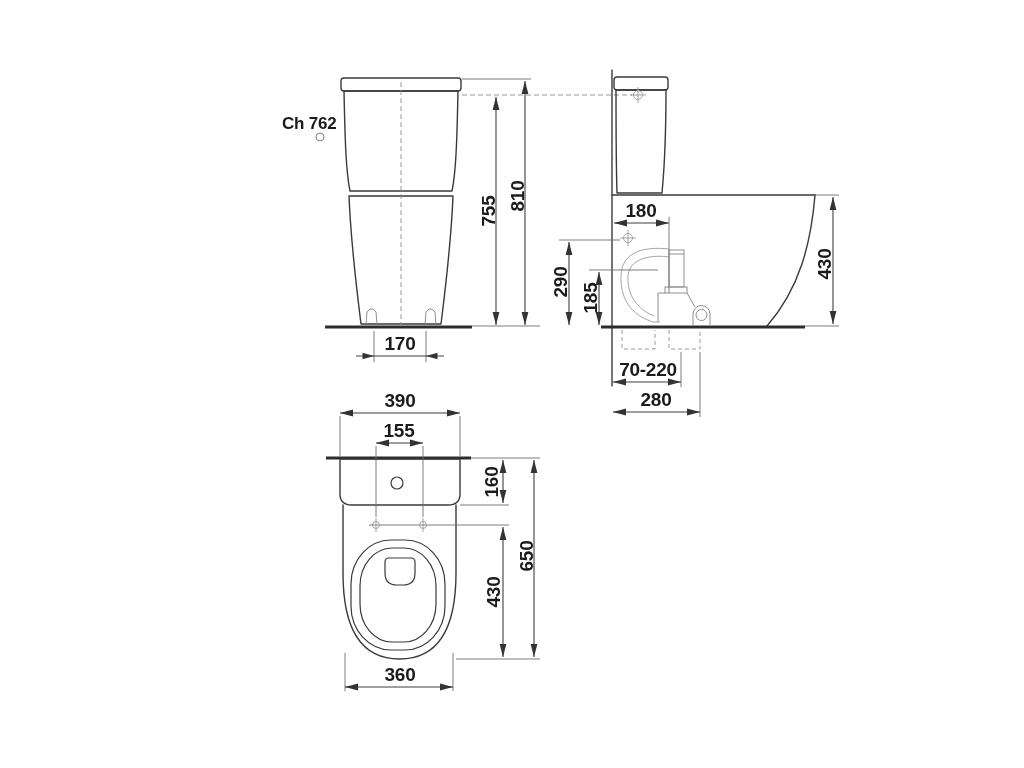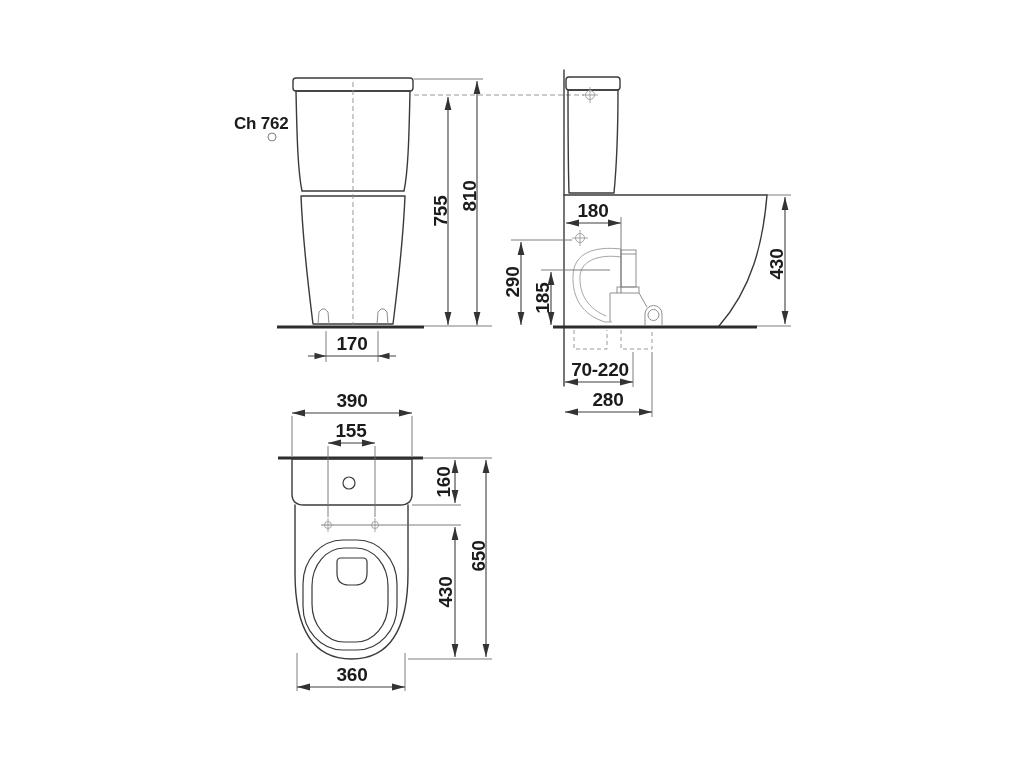--- a/index.html
+++ b/index.html
@@ -1,16 +1,16 @@
 <!DOCTYPE html>
 <html><head>
 <meta charset="utf-8">
 <style>
   html,body{margin:0;padding:0;background:#ffffff;}
-  .stage{position:relative;width:896px;height:768px;background:#ffffff;overflow:hidden;}
+  .stage{position:relative;width:896px;height:768px;background:#ffffff;overflow:hidden;padding-left:48px;}
   svg{display:block;}
   .outline{fill:none;stroke:#3a3a3a;stroke-width:1.4;stroke-linejoin:round;stroke-linecap:round;}
   .outline2{fill:none;stroke:#3a3a3a;stroke-width:1.2;stroke-linejoin:round;}
   .thick{fill:none;stroke:#2d2d2d;stroke-width:2.8;stroke-linecap:butt;}
   .thin{fill:none;stroke:#6e6e6e;stroke-width:0.9;}
   .dimline{fill:none;stroke:#3f3f3f;stroke-width:1.1;}
   .dash{fill:none;stroke:#8c8c8c;stroke-width:0.9;stroke-dasharray:5 3;}
   .lightdetail{fill:none;stroke:#a5a5a5;stroke-width:1;}
   .graydetail{fill:none;stroke:#8f8f8f;stroke-width:1;}
   .graydash{fill:none;stroke:#9a9a9a;stroke-width:1;stroke-dasharray:4 3;}

